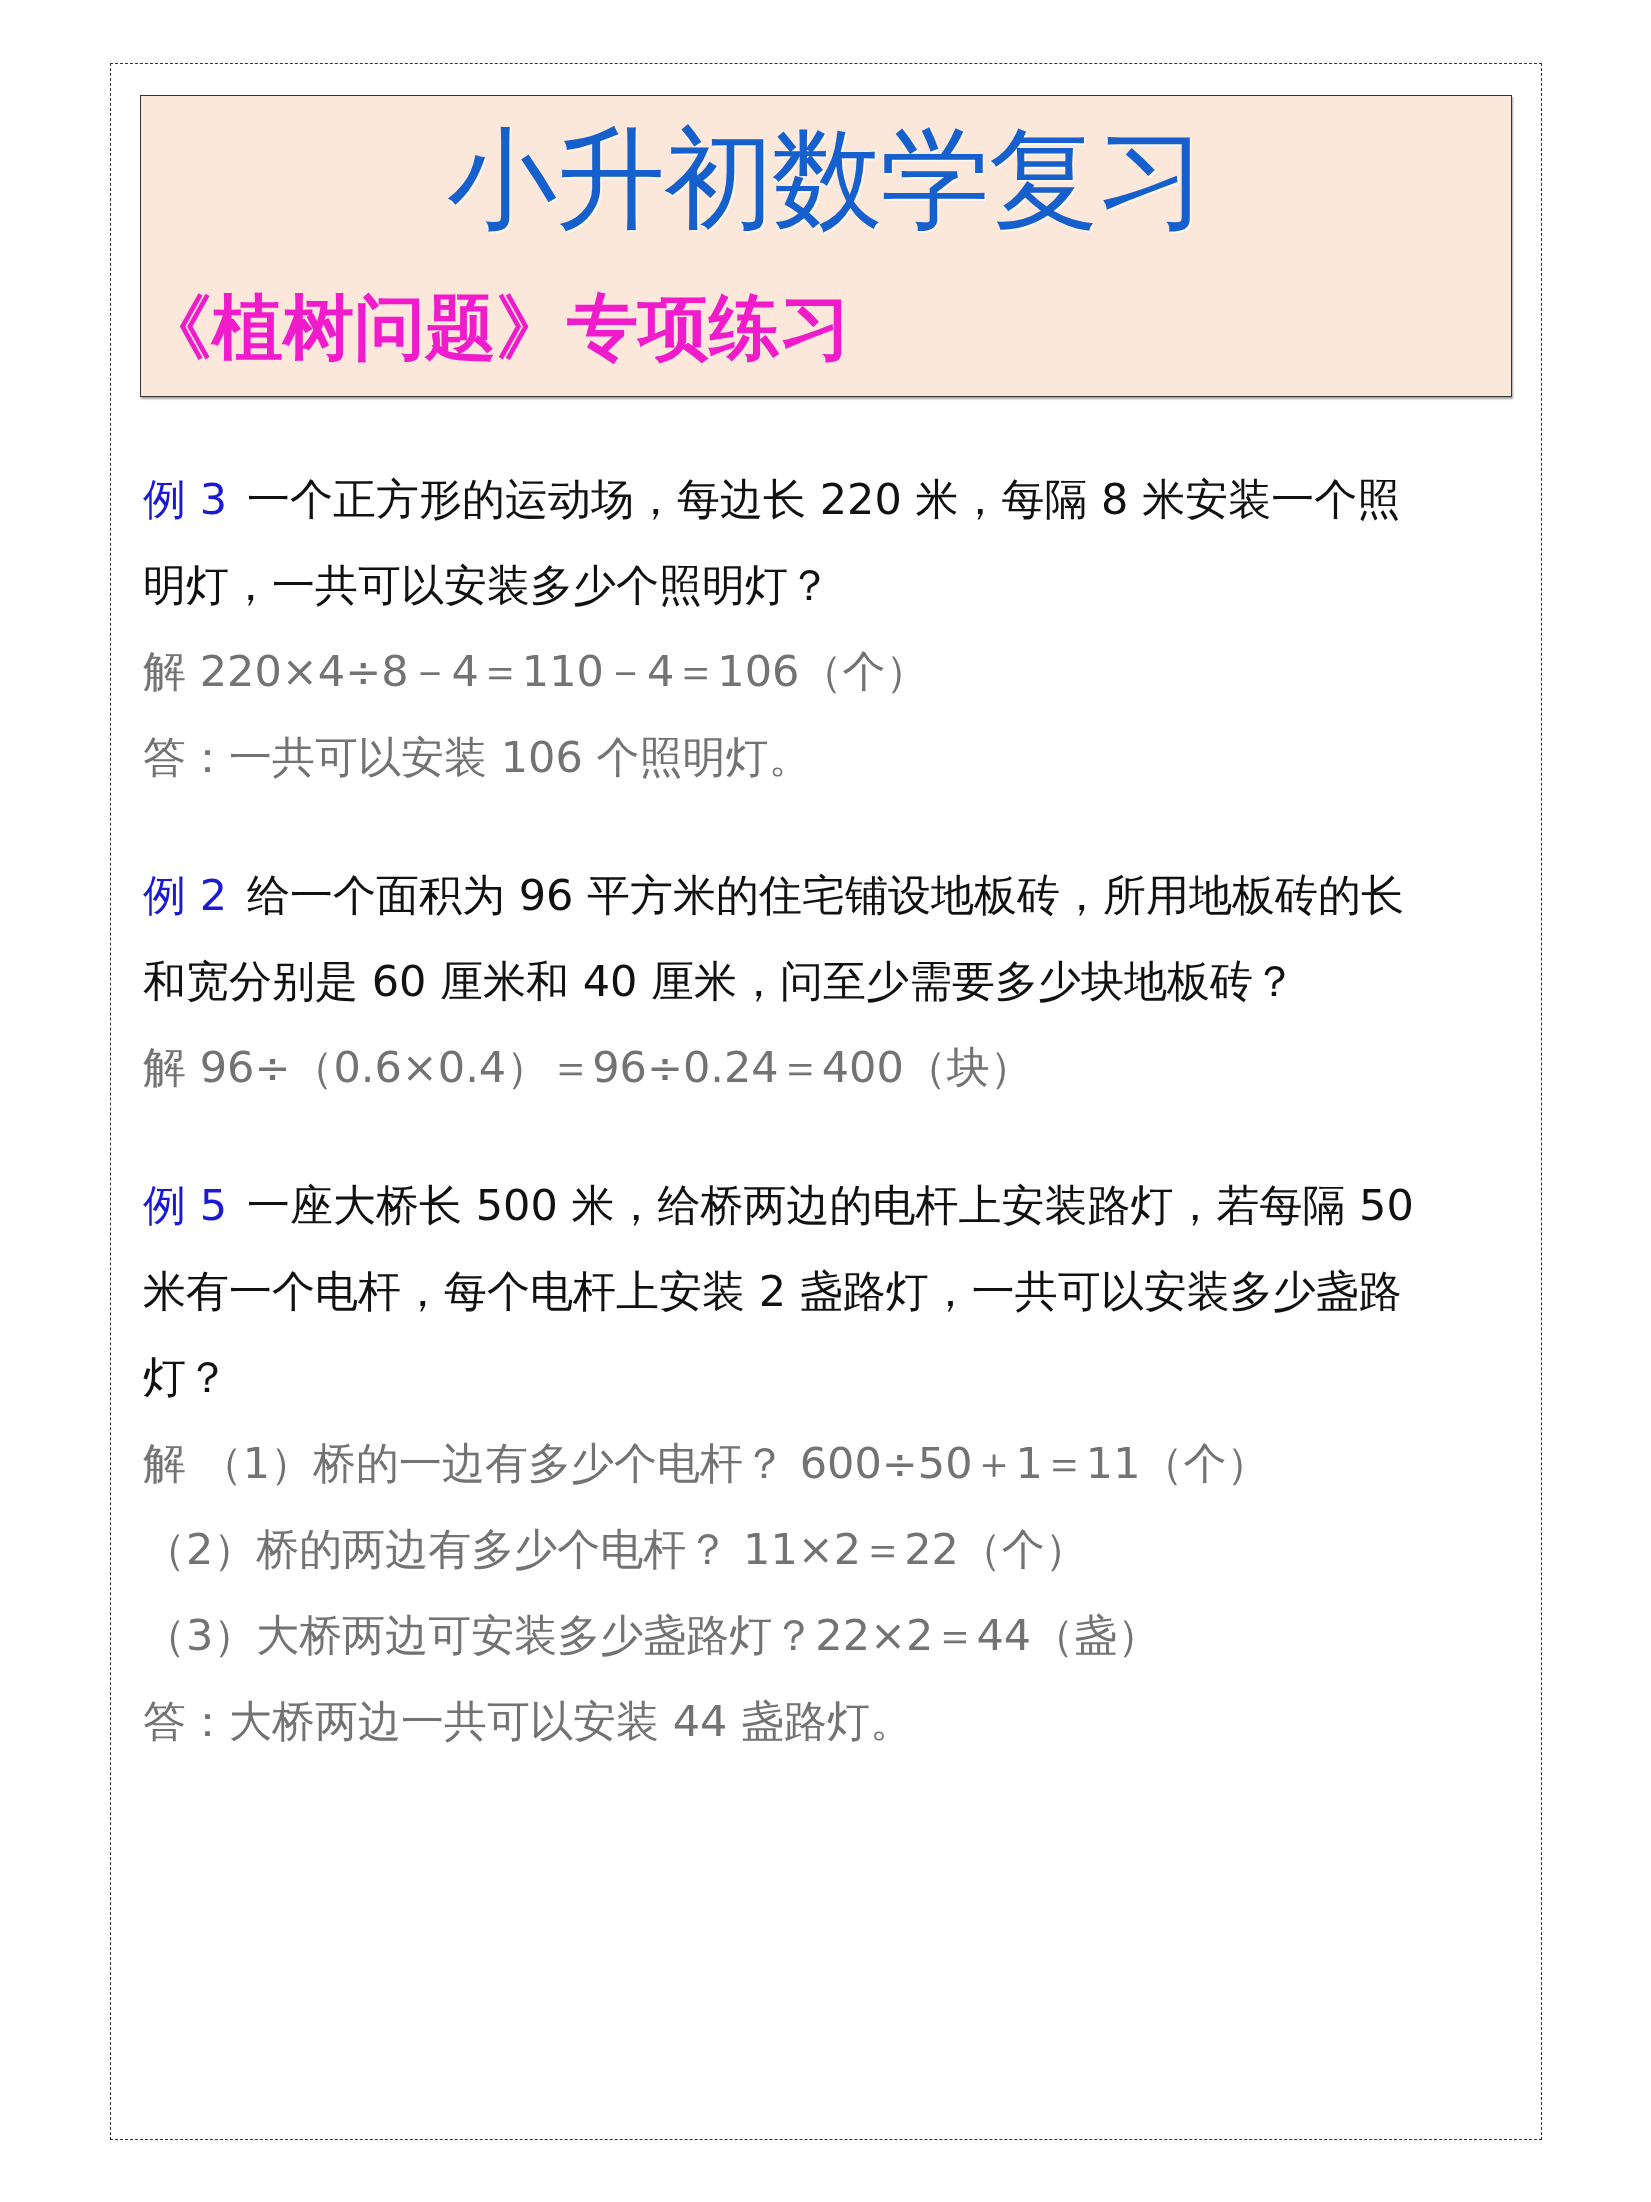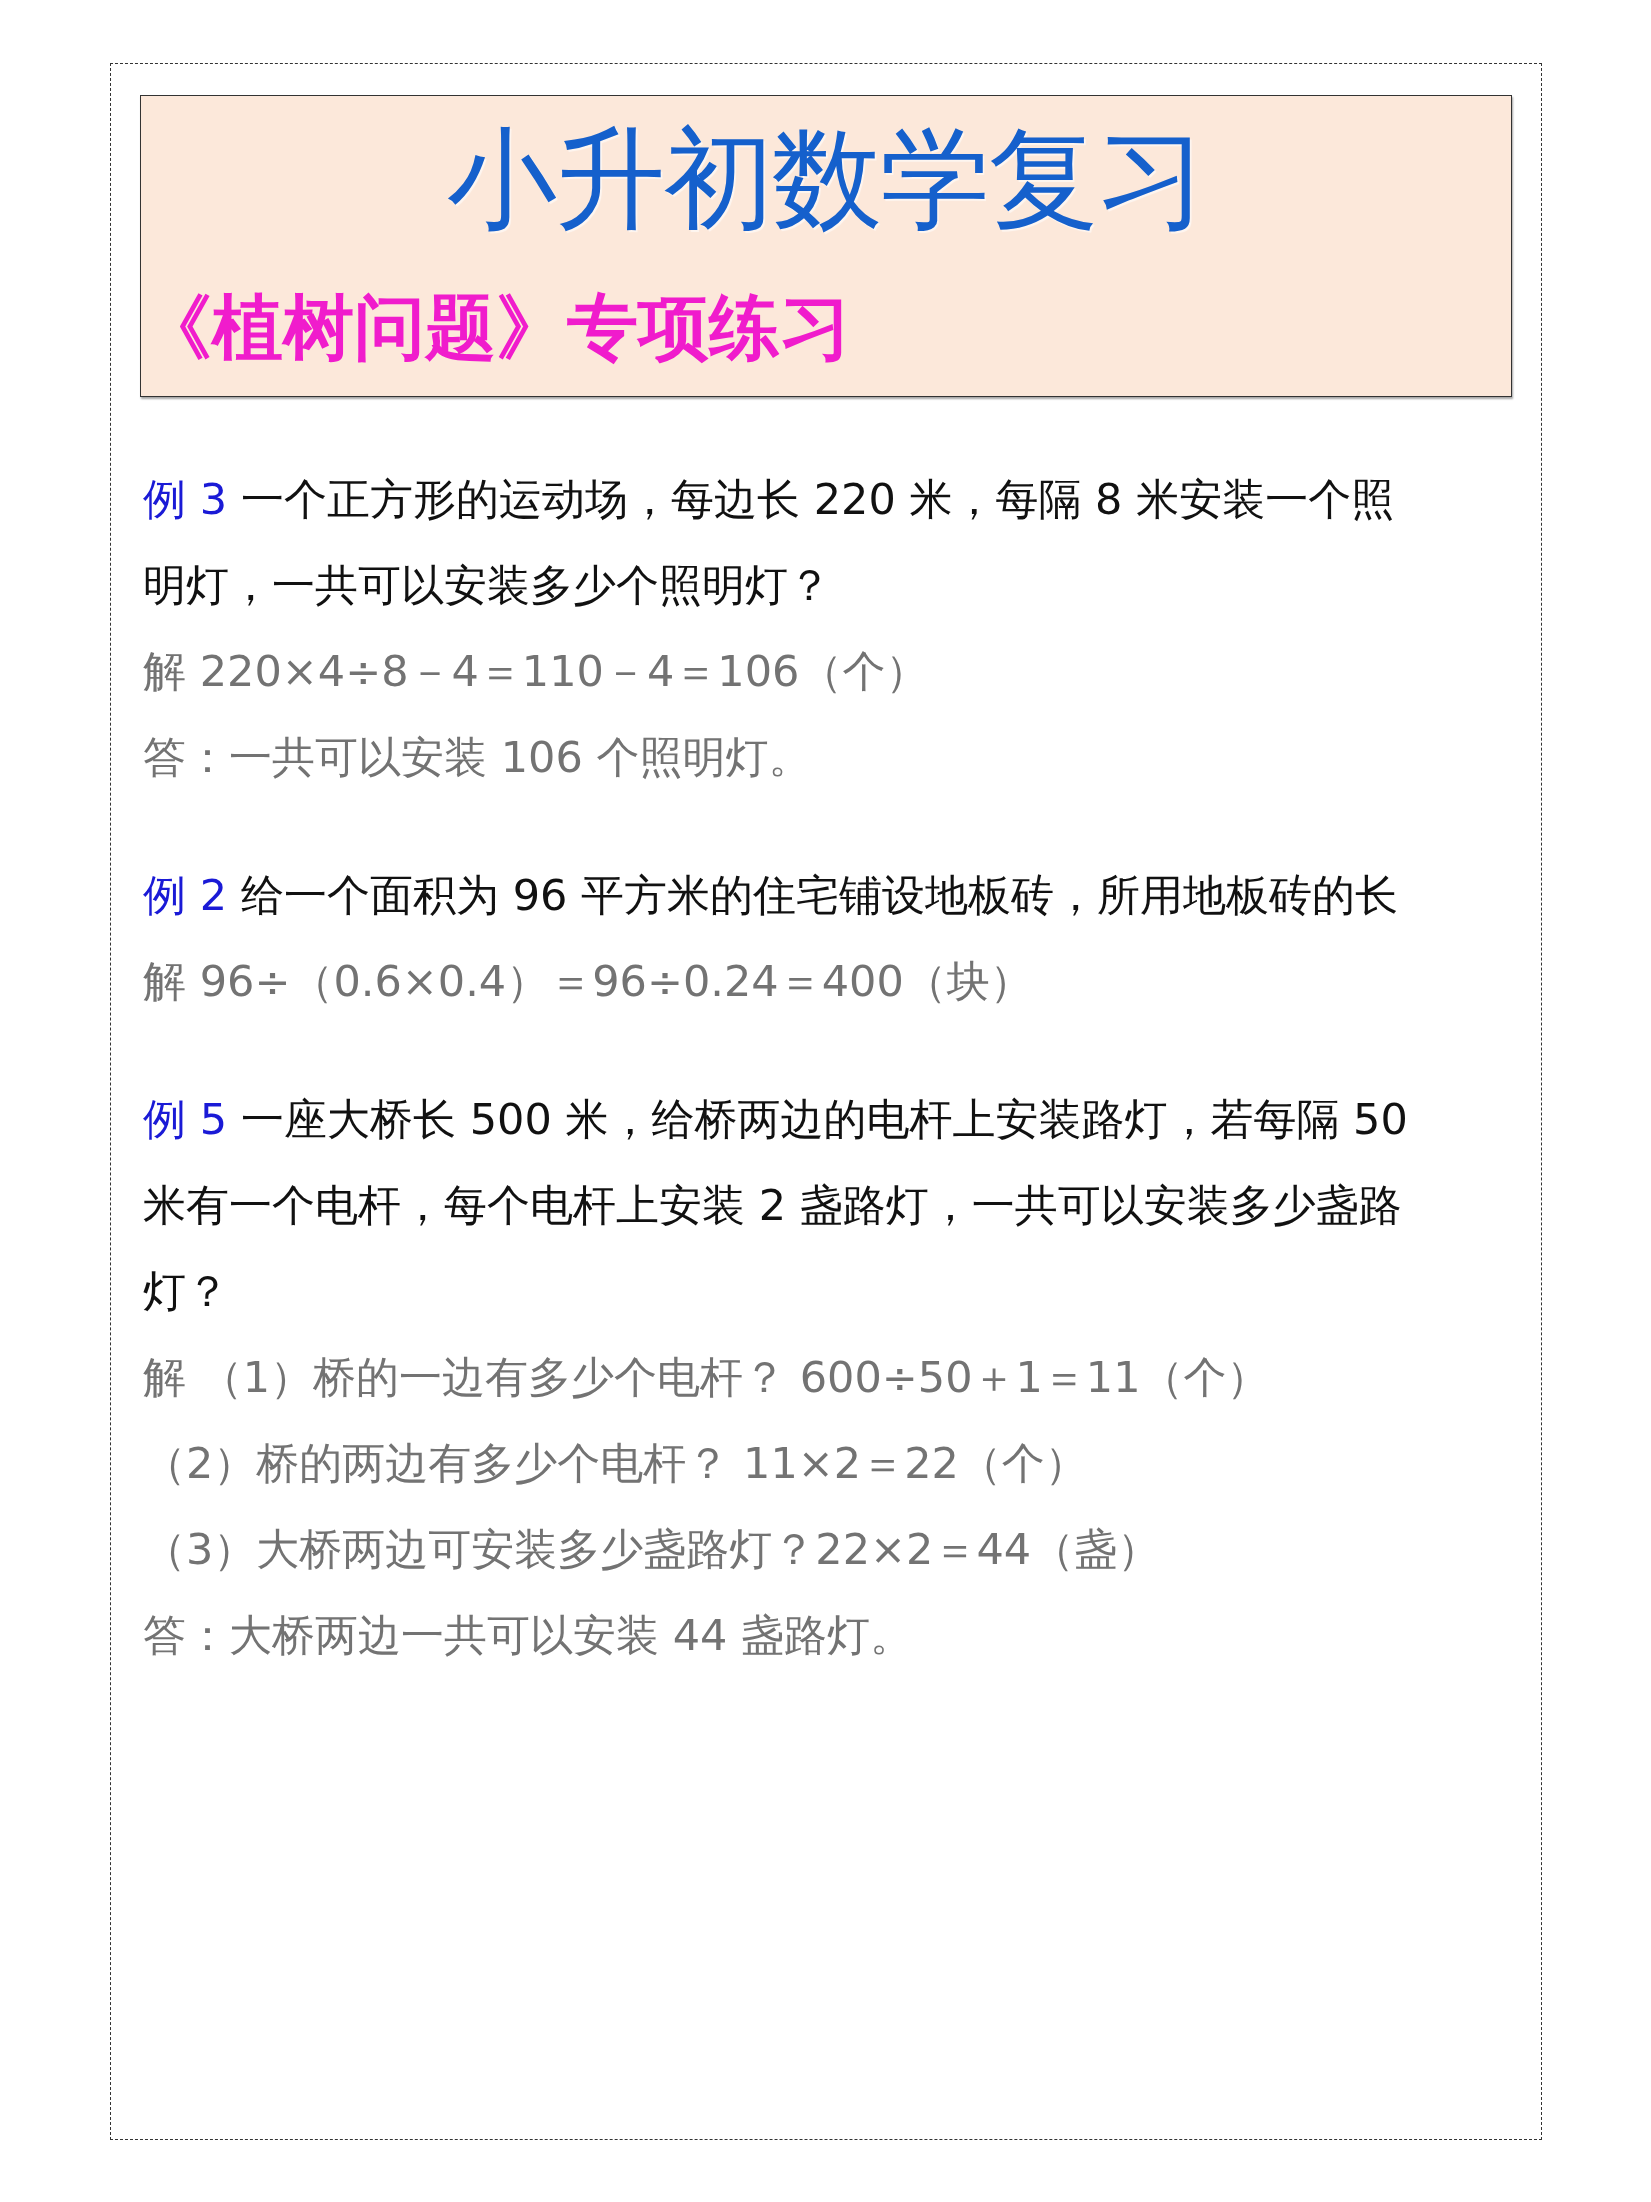--- a/index.html
+++ b/index.html
@@ -13,21 +13,21 @@
   .title { position:absolute; left:0; right:0; top:19px; text-align:center;
            font-family:"DejaVu Serif", "Liberation Serif", serif; font-weight:normal;
            font-size:110px; line-height:129px; color:#1560cc; letter-spacing:-1.7px;
            text-shadow:1.7px 1.7px 0.9px rgba(255,255,255,0.6); }
   .subtitle { position:absolute; left:0; right:0; top:188px; text-align:left;
               font-family:"DejaVu Serif", "Liberation Serif", serif; font-weight:bold;
               font-size:71px; line-height:86px; color:#f01ccc; }
   .content { position:absolute; left:143px; top:456px; width:1394px; }
   .example { margin:0; }
   .line { font-size:43px; line-height:86px; height:86px; white-space:nowrap; color:#111111; }
-  .lbl { color:#1a1ad6; margin-right:14px; }
+  .lbl { color:#1a1ad6; margin-right:20px; }
   .red { color:#737373; }
   .gap { height:52px; }
 </style>
 </head>
 <body>
 
 <div class="frame"></div>
 
 <div class="title-box">
   <div class="title">小升初数学复习</div>
@@ -39,20 +39,21 @@
   <div class="example">
     <div class="line"><span class="lbl">例 3</span><span>一个正方形的运动场，每边长 220 米，每隔 8 米安装一个照</span></div>
     <div class="line">明灯，一共可以安装多少个照明灯？</div>
     <div class="line red">解  220×4÷8－4＝110－4＝106（个）</div>
     <div class="line red">答：一共可以安装 106 个照明灯。</div>
   </div>
   <div class="gap"></div>
 
   <div class="example">
     <div class="line"><span class="lbl">例 2</span><span>给一个面积为 96 平方米的住宅铺设地板砖，所用地板砖的长</span></div>
+    <div class="line">和宽分别是 60 厘米和 40 厘米，问至少需要多少块地板砖？</div>
     <div class="line red">解  96÷（0.6×0.4）＝96÷0.24＝400（块）</div>
   </div>
   <div class="gap"></div>
 
   <div class="example">
     <div class="line"><span class="lbl">例 5</span><span>一座大桥长 500 米，给桥两边的电杆上安装路灯，若每隔 50</span></div>
     <div class="line">米有一个电杆，每个电杆上安装 2 盏路灯，一共可以安装多少盏路</div>
     <div class="line">灯？</div>
     <div class="line red">解  （1）桥的一边有多少个电杆？ 600÷50＋1＝11（个）</div>
     <div class="line red"> （2）桥的两边有多少个电杆？ 11×2＝22（个）</div>

